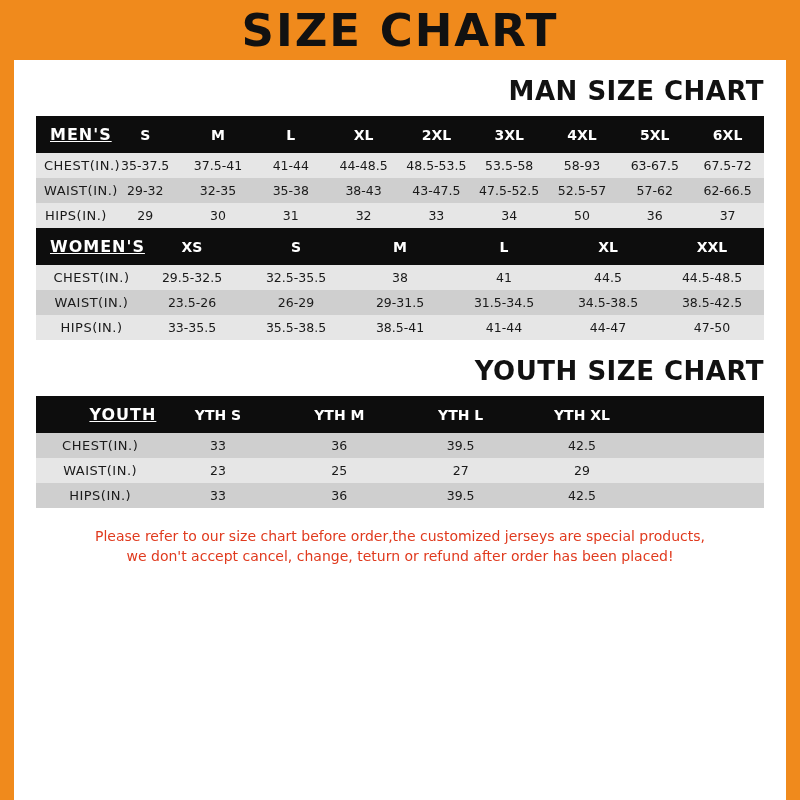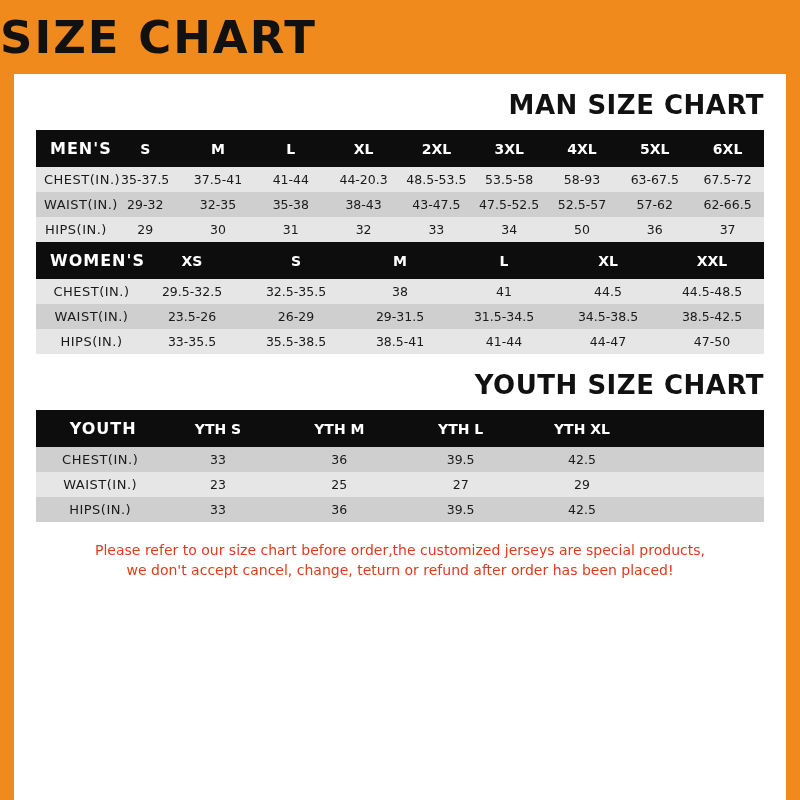--- a/index.html
+++ b/index.html
@@ -17,23 +17,24 @@
     position: relative;
     width: 800px;
     height: 800px;
     background: #ffffff;
     box-sizing: border-box;
     border-left: 14px solid #f08a1c;
     border-right: 14px solid #f08a1c;
   }
   .header-banner {
     background: #f08a1c;
-    height: 74px;
+    height: 60px;
     display: flex;
     align-items: center;
+    justify-content: center;
     margin: 0 -14px;
   }
   .header-title {
     font-family: "DejaVu Sans", sans-serif;
     font-weight: bold;
     font-size: 45px;
     letter-spacing: 2px;
     color: #111111;
     line-height: 1;
   }
@@ -62,24 +63,25 @@
     font-family: "DejaVu Sans", sans-serif;
   }
   table.size-table thead th {
     background: #0d0d0d;
     color: #ffffff;
     font-weight: bold;
     font-size: 14px;
     padding: 9px 1px;
   }
   table.size-table thead th.row-label {
-    text-align: center;
+    text-align: right;
     padding-left: 14px;
     font-size: 16px;
     letter-spacing: 1px;
+    text-decoration: underline;
   }
   table.size-table tbody td.row-label {
     text-align: center;
     font-size: 13px;
     letter-spacing: 0.5px;
     color: #1a1a1a;
     padding-left: 8px;
   }
   table.size-table tbody tr.odd td {
     background: #e6e6e6;
@@ -126,21 +128,21 @@
           <th>5XL</th>
           <th>6XL</th>
         </tr>
       </thead>
       <tbody>
         <tr class="odd">
           <td class="row-label">CHEST(IN.)</td>
           <td>35-37.5</td>
           <td>37.5-41</td>
           <td>41-44</td>
-          <td>44-20.3</td>
+          <td>44-48.5</td>
           <td>48.5-53.5</td>
           <td>53.5-58</td>
           <td>58-93</td>
           <td>63-67.5</td>
           <td>67.5-72</td>
         </tr>
         <tr class="even">
           <td class="row-label">WAIST(IN.)</td>
           <td>29-32</td>
           <td>32-35</td>

